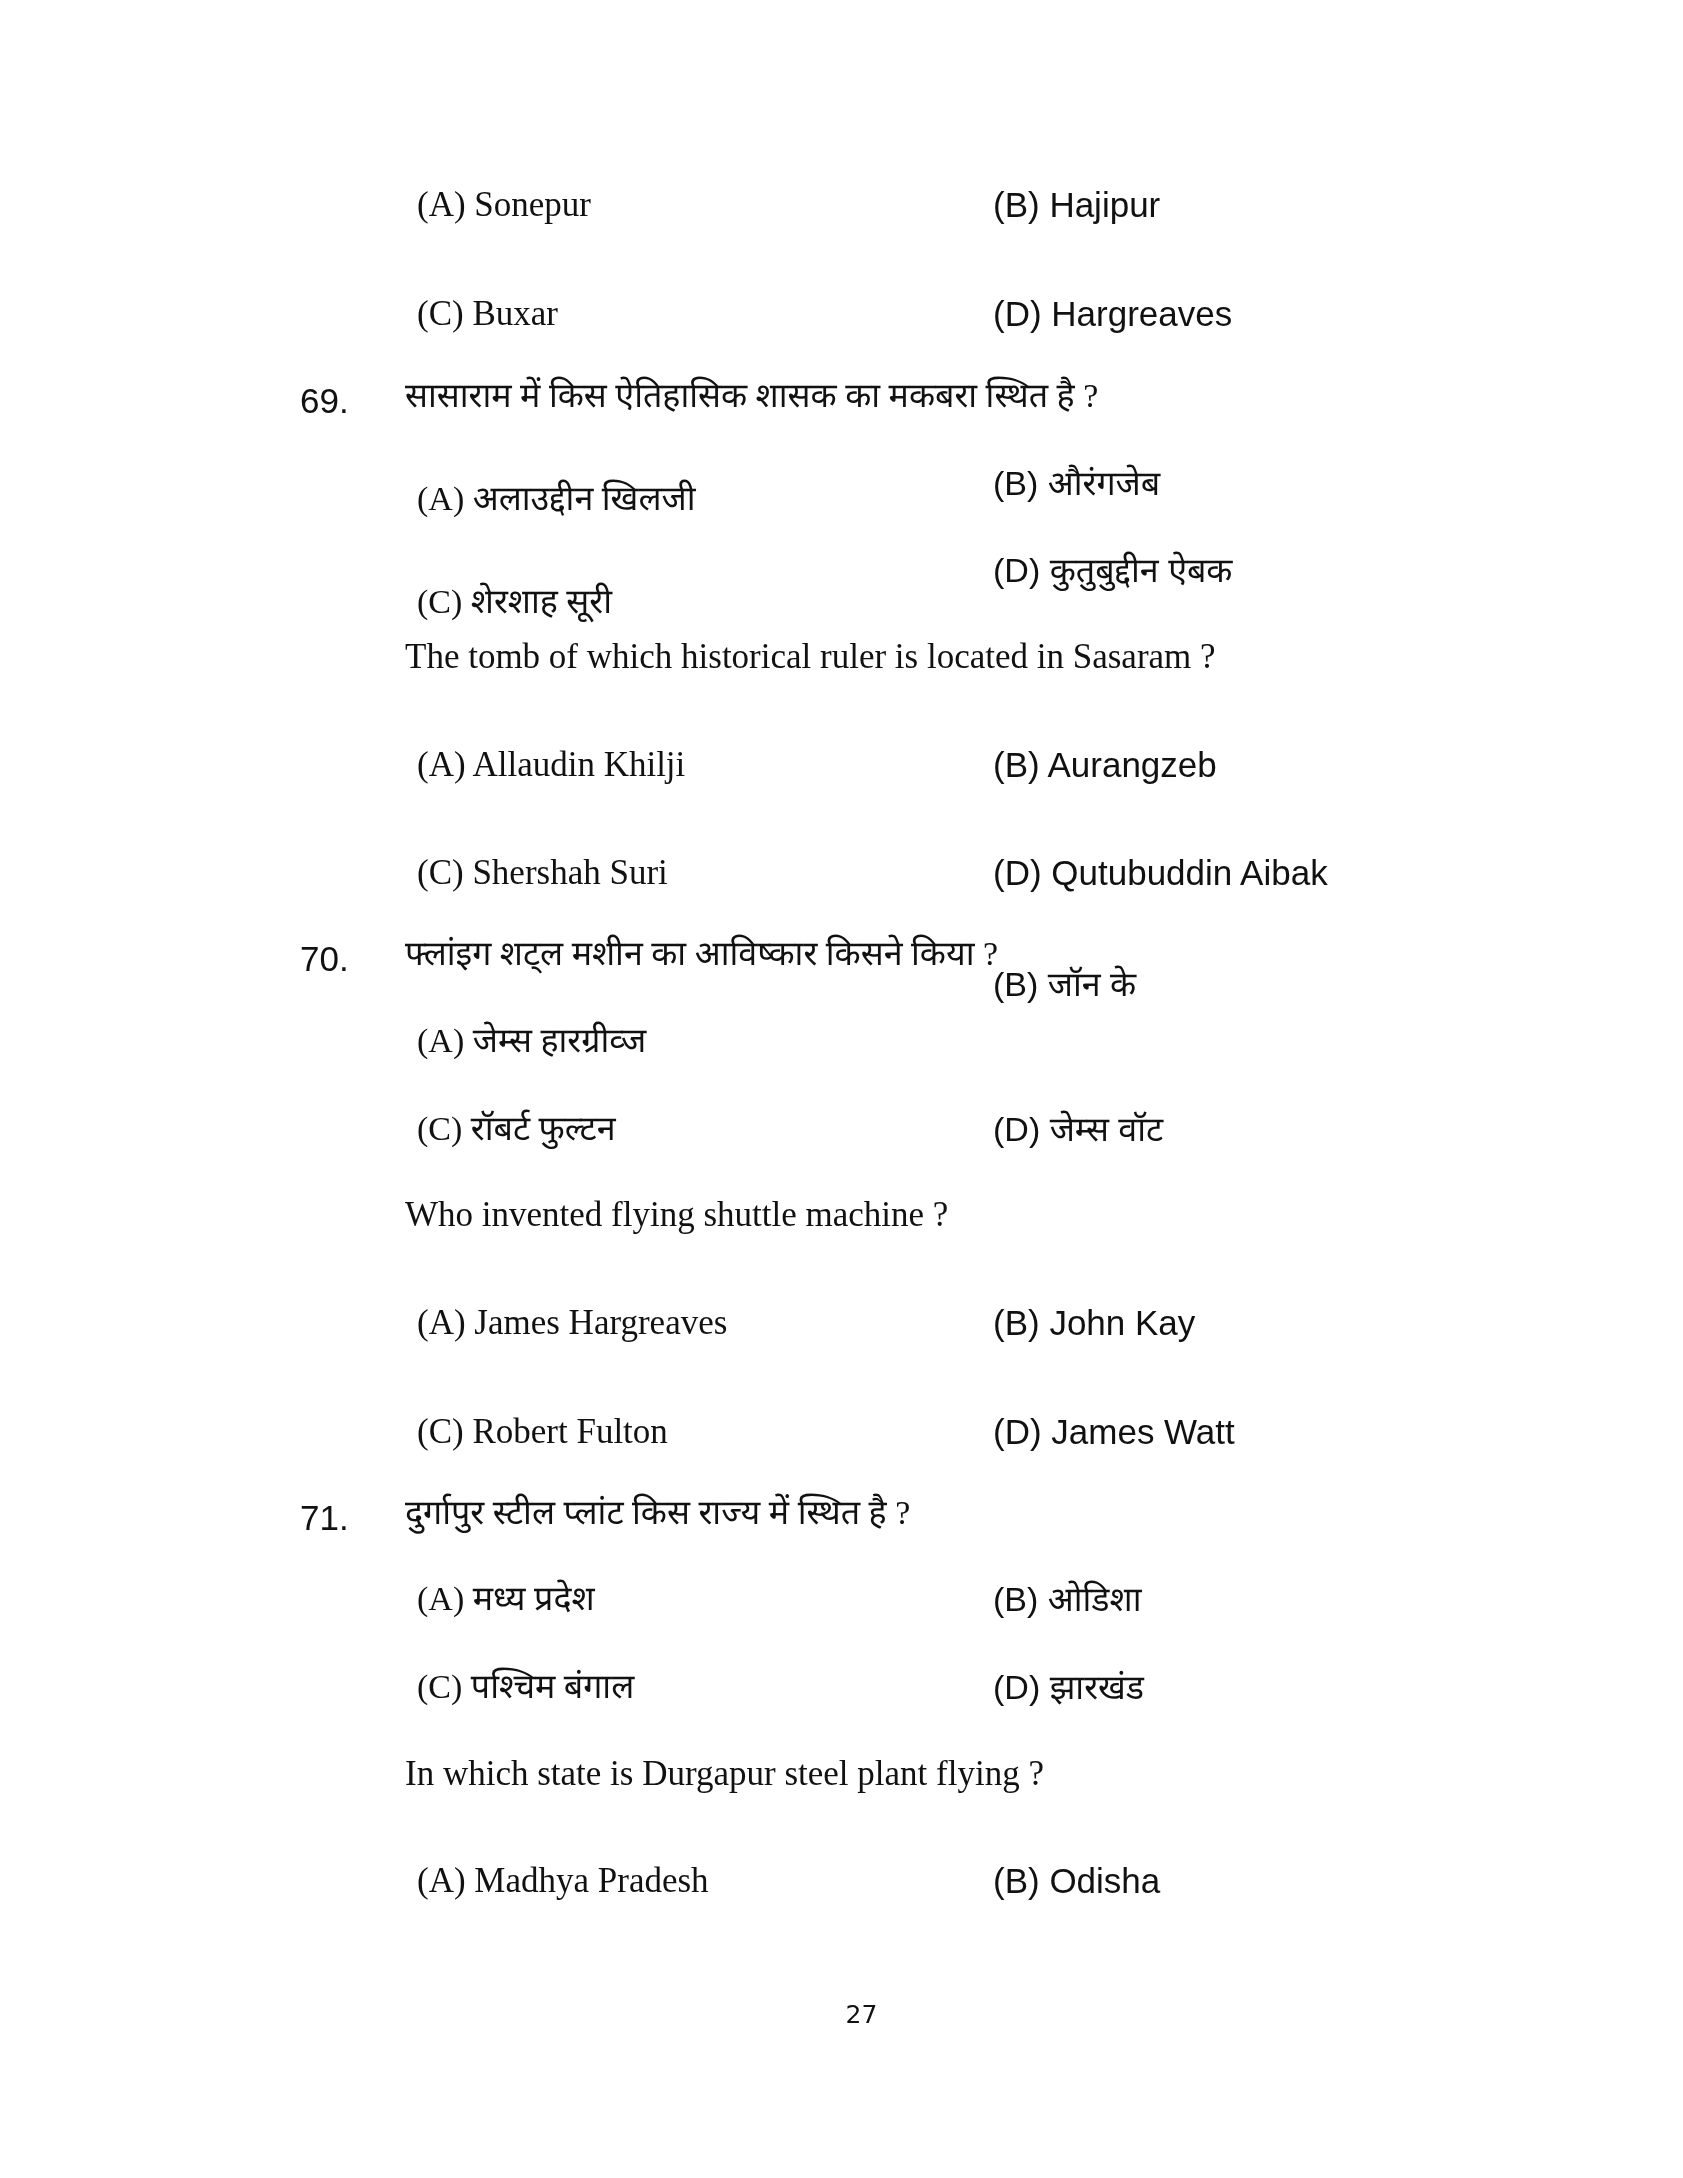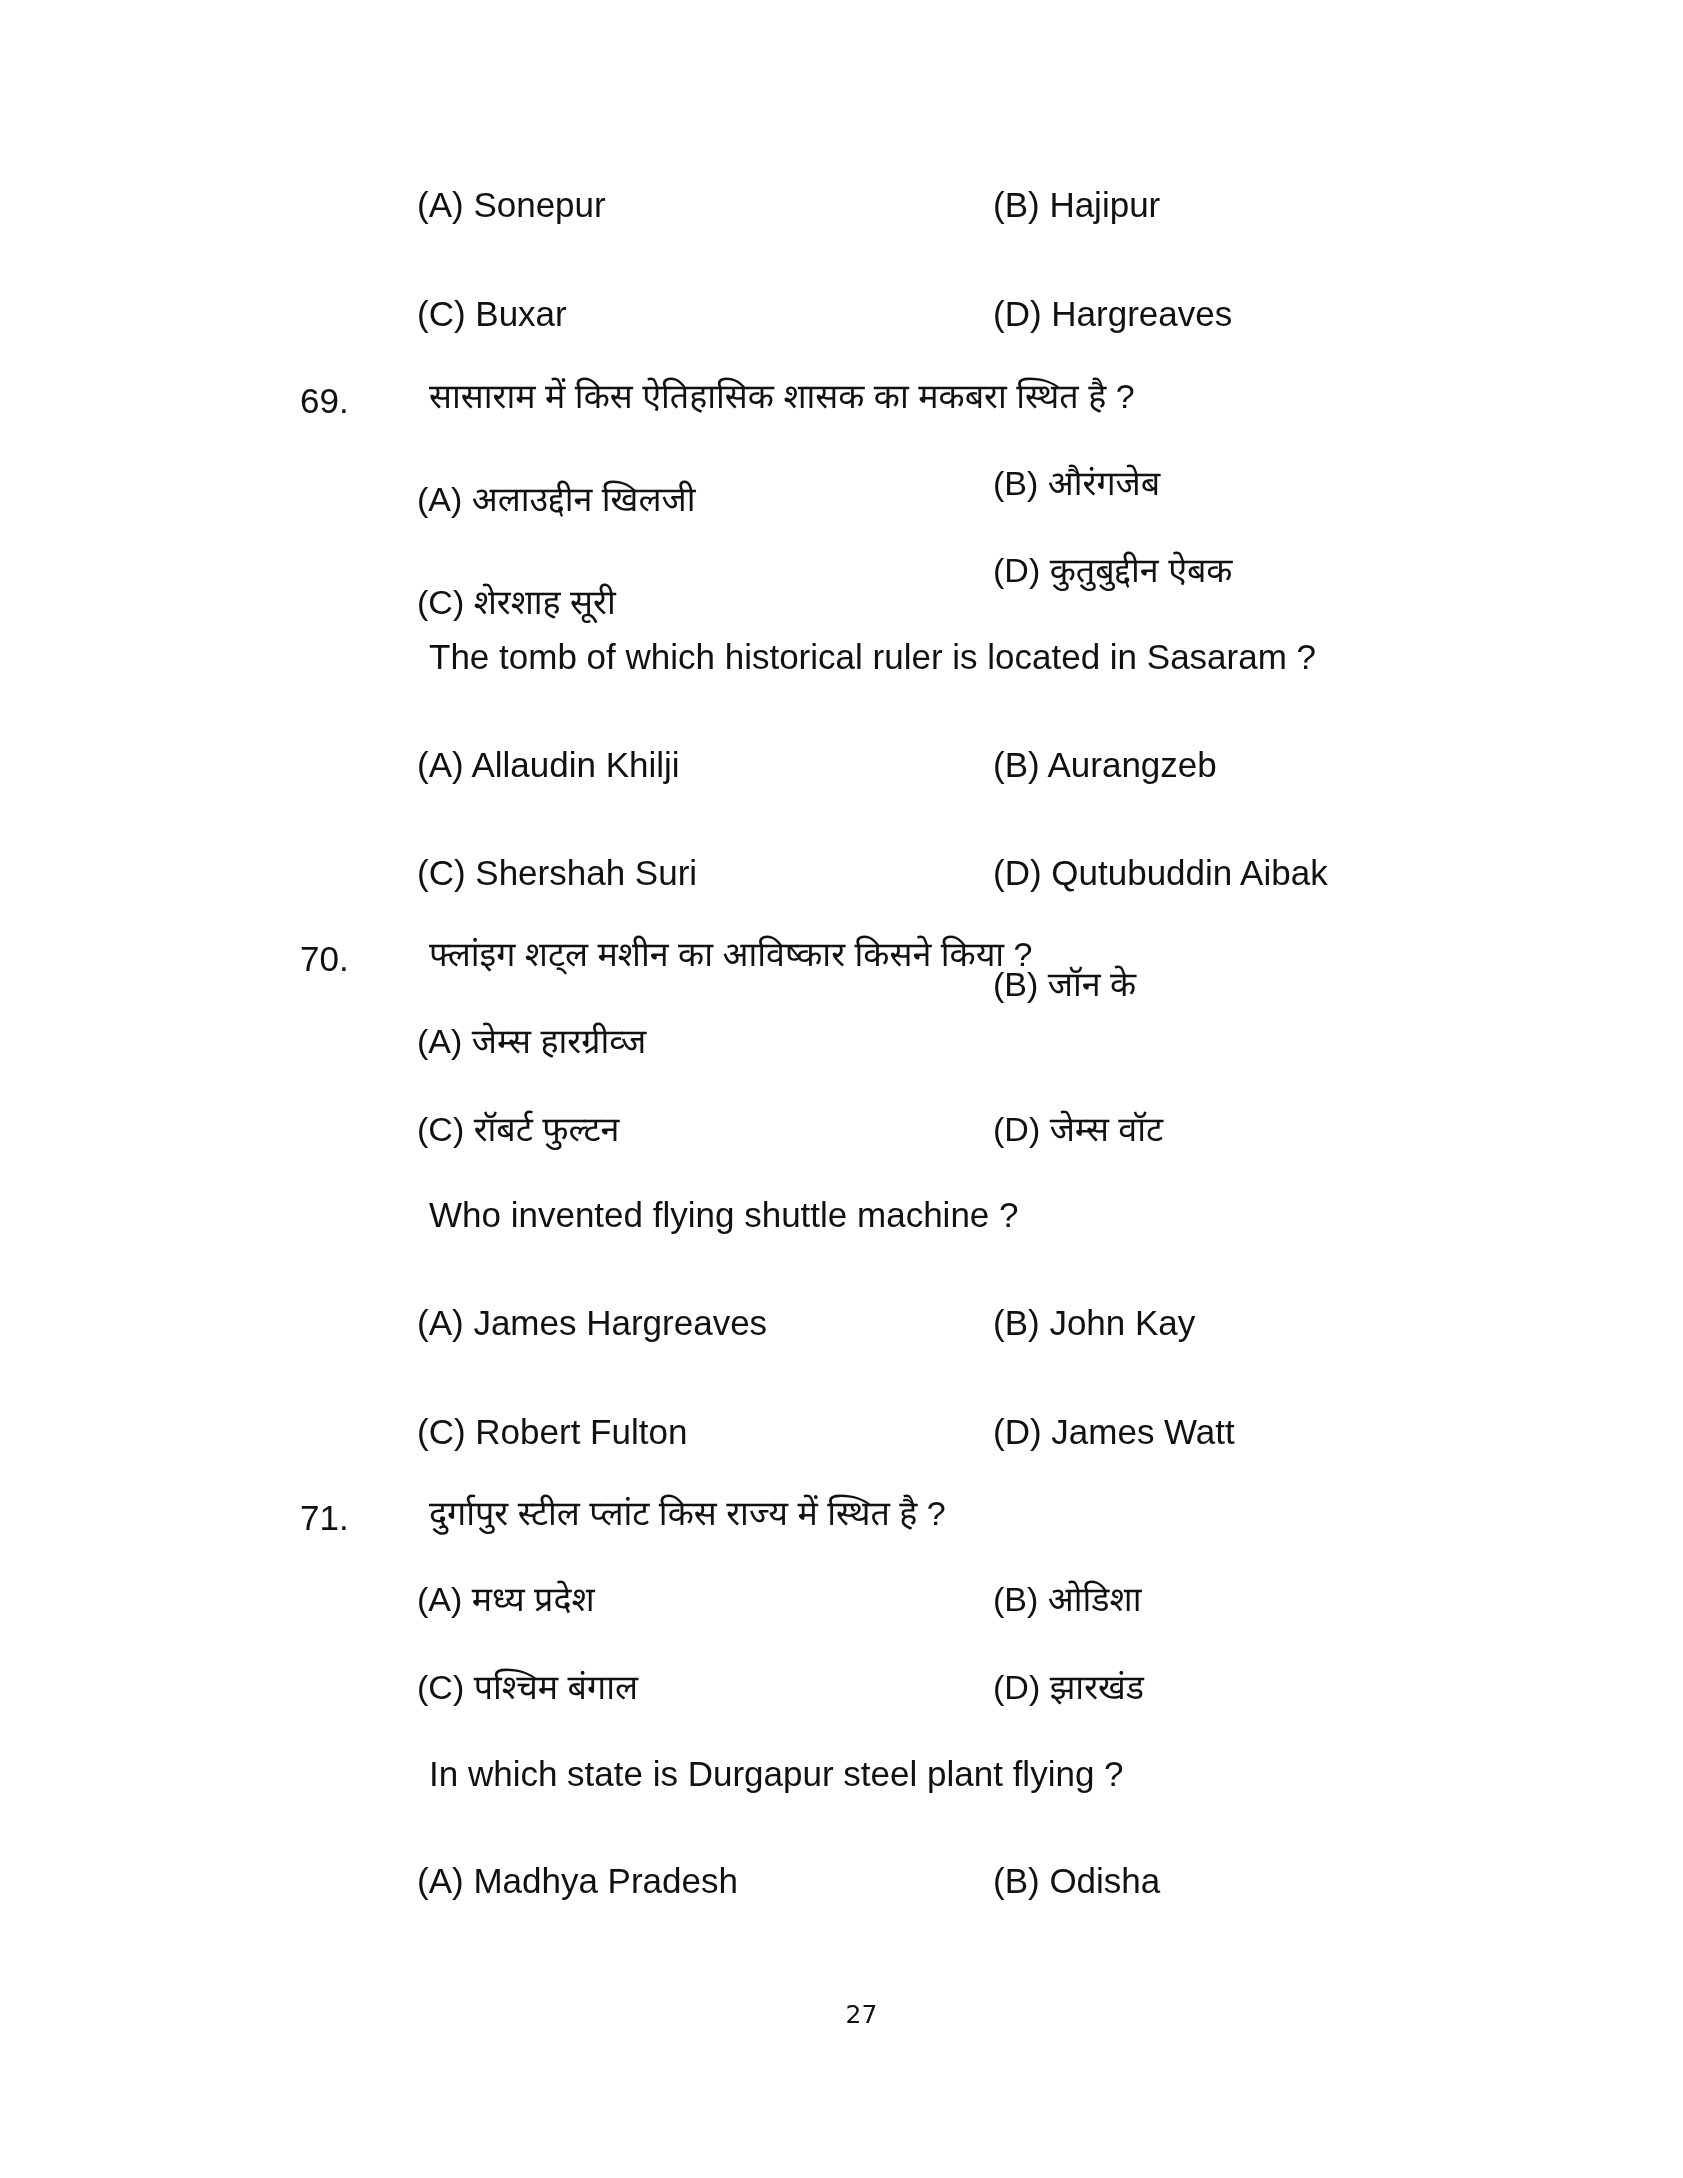--- a/index.html
+++ b/index.html
@@ -1,22 +1,22 @@
 <!DOCTYPE html>
 <html><head>
 <meta charset="utf-8">
 <style>
   html, body { margin: 0; padding: 0; background: #ffffff; }
   body { width: 1683px; height: 2178px; position: relative; overflow: hidden;
          font-family: "Liberation Sans", "DejaVu Sans", sans-serif; color: #111111; }
   .line { position: absolute; white-space: nowrap; font-size: 35px; line-height: 44px; }
   .qnum { position: absolute; left: 300px; font-size: 35px; line-height: 44px; white-space: nowrap; }
-  .colL { left: 417px; }
+  .colL { left: 417px; font-family: Liberation Serif, serif; }
   .colR { left: 993px; }
-  .qtext { left: 429px; }
+  .qtext { left: 405px; font-family: Liberation Serif, serif; }
   .hi { font-size: 34px; }
   .pagenum { position: absolute; left: 0; width: 1723px; text-align: center; top: 1998px;
              font-family: "DejaVu Sans", sans-serif; font-size: 25px; line-height: 34px; }
 </style>
 </head>
 <body>
 
 <div class="line colL" style="top:183px">(A) Sonepur</div>
 <div class="line colR" style="top:183px">(B) Hajipur</div>
 <div class="line colL" style="top:292px">(C) Buxar</div>

